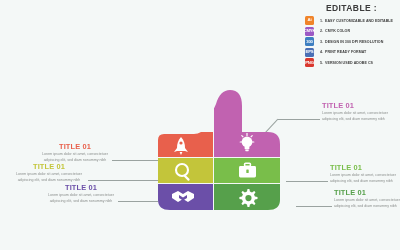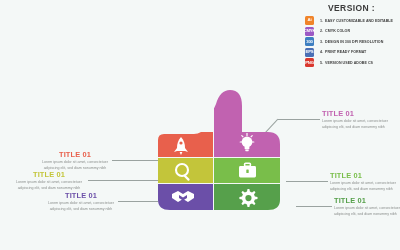--- a/index.html
+++ b/index.html
@@ -34,35 +34,35 @@
   .hand svg{display:block;width:135px;height:135px;}
 
   
   .conn{position:absolute;background:#9aa3a0;height:1px;}
   .conn-d{position:absolute;background:#9aa3a0;height:1px;transform-origin:0 0;}
 
   
   .blk{position:absolute;width:74px;}
   .blk .t{
     font-size:7.4px;font-weight:bold;letter-spacing:.15px;
-    margin:8px 0 2px 0;line-height:1;
+    margin:0 0 2px 0;line-height:1;
   }
   .blk .p{
     font-size:3.6px;line-height:1.55;color:#8b8f8d;margin:0;
   }
   .blk.l{text-align:left;}
   .blk.c{text-align:center;}
 </style>
 </head>
 <body style="background: rgb(244, 248, 247);">
 
 <div id="stage">
 
   <div class="features">
-    <div class="features-title">VERSION :</div>
+    <div class="features-title">EDITABLE :</div>
     <div id="feat-list">
         <div class="feat-row">
           <div class="feat-badge" style="background: rgb(240, 132, 42);">Ai</div>
           <div class="feat-num">1.</div>
           <div class="feat-text">EASY CUSTOMIZABLE AND EDITABLE</div>
         </div>
         <div class="feat-row">
           <div class="feat-badge" style="background: rgb(155, 89, 196);">CMYK</div>
           <div class="feat-num">2.</div>
           <div class="feat-text">CMYK COLOR</div>

